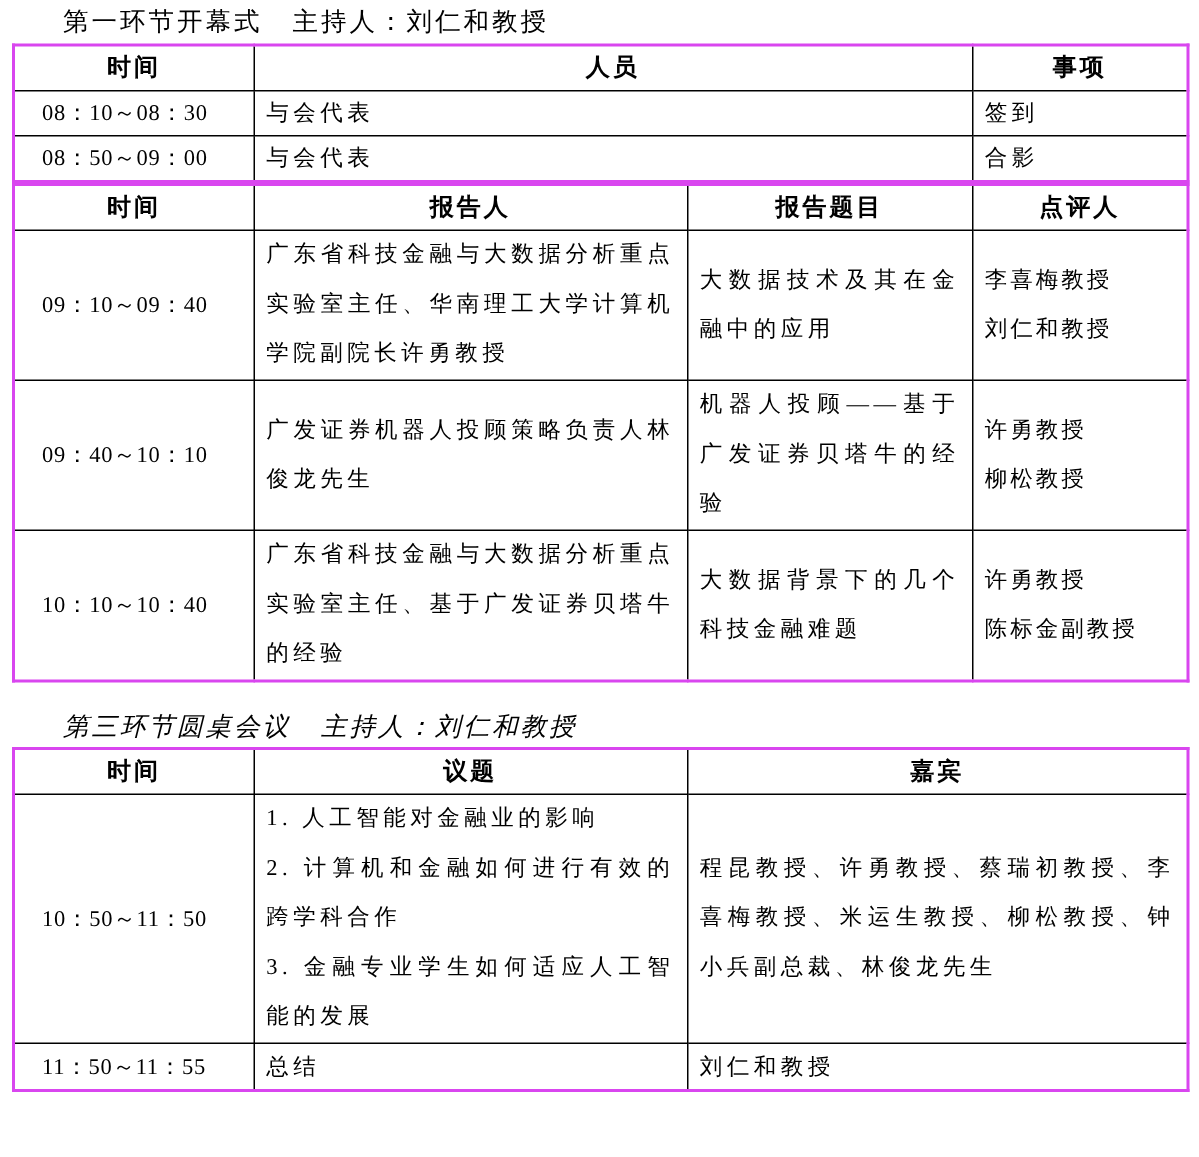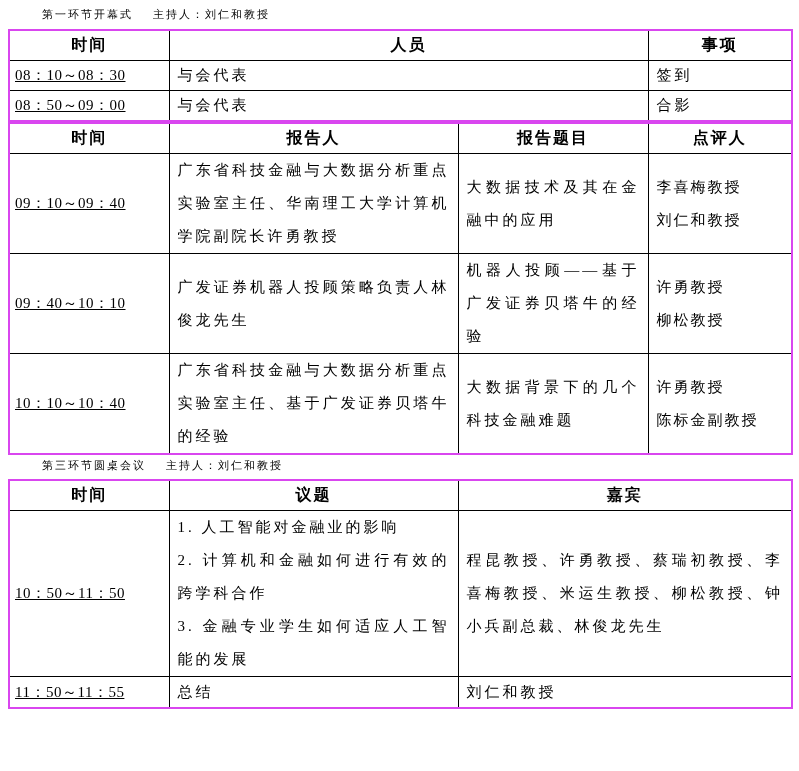--- a/index.html
+++ b/index.html
@@ -4,46 +4,46 @@
 <style>
   html,body{margin:0;padding:0;}
   body{
     width:799px;height:771px;overflow:hidden;
     background:#ffffff;color:#000000;
     font-family:"Liberation Serif","DejaVu Serif",serif;
   }
   .page{padding-top:5px;}
   .section-title{
     margin:0 0 5px 42px;
-    font-size:11px;line-height:19px;letter-spacing:2px;
+    font-size:17px;line-height:19px;letter-spacing:2px;
     white-space:nowrap;
   }
   .section-title .host{margin-left:20px;}
   .mt1{margin-top:9px;margin-bottom:6px;}
-  .mt2{margin-top:1px;margin-bottom:4px;}
+  .mt2{margin-top:20px;margin-bottom:4px;font-style:italic;}
   table{
     border-collapse:collapse;table-layout:fixed;
     margin-left:8px;width:783px;
     border:2px solid #d946ef;
   }
   th,td{
     border:1px solid #000;
     overflow:hidden;
     padding:0 8px;
   }
   th{
     font-weight:bold;text-align:center;
     font-size:16px;letter-spacing:2px;
     height:29px;
   }
   td{
     font-size:15px;letter-spacing:3px;
     vertical-align:middle;text-align:left;
   }
-  .time-cell{letter-spacing:0.5px;padding-left:5px;padding-right:2px;white-space:nowrap;text-decoration:underline;}
+  .time-cell{letter-spacing:0.5px;padding-left:18px;padding-right:2px;white-space:nowrap;}
   .wrap{text-align:justify;line-height:33px;}
   .pre{white-space:pre-line;line-height:33px;letter-spacing:2px;}
   .prewrap{white-space:pre-line;text-align:justify;line-height:33px;margin-top:44px;}
   .r29 td{height:29px;}
   .rA td{height:97px;}
   .rB td{height:89px;}
   .rC td{height:94px;}
   .rD td{height:165px;}
   .rE td{height:30px;}
   col.c-time{width:160px;}

